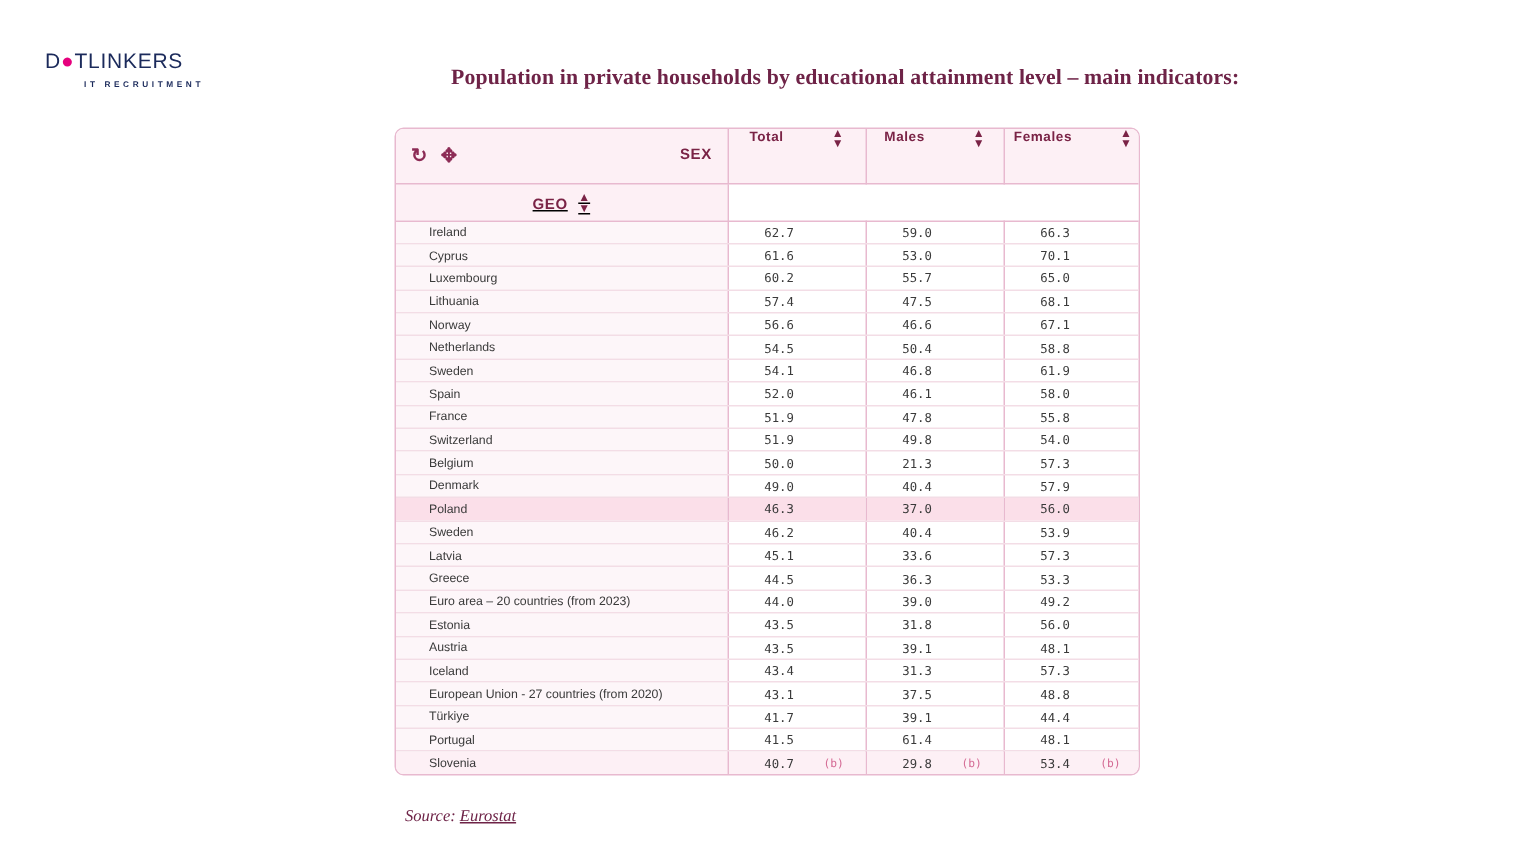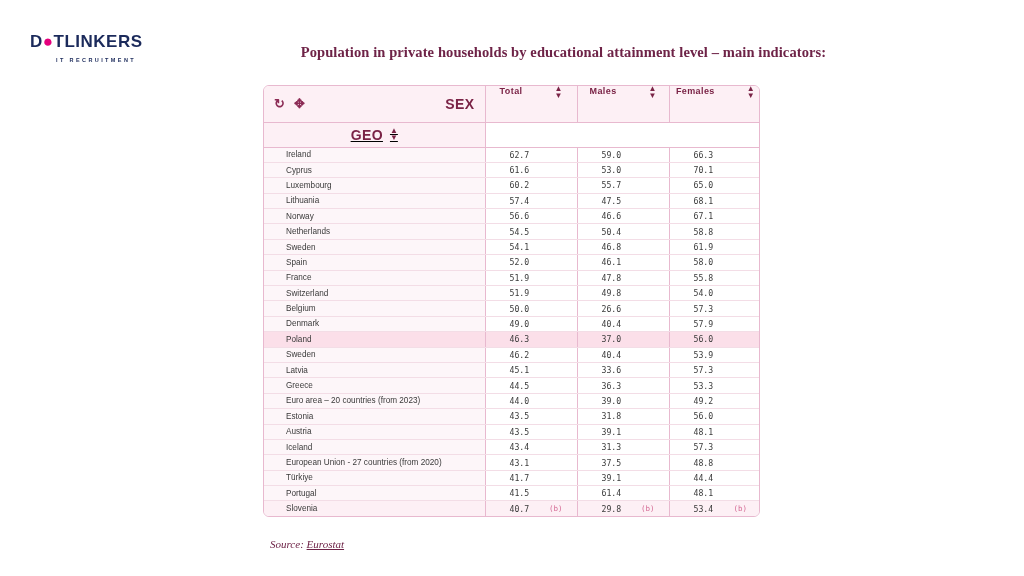--- a/index.html
+++ b/index.html
@@ -17,22 +17,22 @@
 
   
   .logo {
     position: absolute;
     left: 30px;
     top: 33px;
     width: 170px;
   }
   .logo-word {
     font-family: "Liberation Sans", sans-serif;
-    font-size: 17px;
-    font-weight: bold;
+    font-size: 14px;
+    font-weight: normal;
     letter-spacing: 0.5px;
     color: #1b2a5b;
     line-height: 1;
     white-space: nowrap;
   }
   .logo-word .pink {
     color: #e5007d;
   }
   .logo-sub {
     margin-top: 4px;
@@ -109,21 +109,21 @@
     align-items: center;
   }
   .icon-btn {
     color: #8c2b55;
     font-size: 13px;
     line-height: 1;
     cursor: pointer;
     display: inline-block;
   }
   .hdr-label {
-    font-size: 14px;
+    font-size: 10px;
     font-weight: bold;
     color: #7a2346;
     letter-spacing: 0.4px;
   }
   .hdr-measure {
     display: flex;
     align-items: flex-start;
     justify-content: center;
     gap: 32px;
     height: 100%;
@@ -349,21 +349,21 @@
         </tr>
         <tr class="data-row">
           <td class="geo-name">Switzerland</td>
           <td class="val"><span>51.9</span></td>
           <td class="val"><span>49.8</span></td>
           <td class="val"><span>54.0</span></td>
         </tr>
         <tr class="data-row">
           <td class="geo-name">Belgium</td>
           <td class="val"><span>50.0</span></td>
-          <td class="val"><span>26.6</span></td>
+          <td class="val"><span>21.3</span></td>
           <td class="val"><span>57.3</span></td>
         </tr>
         <tr class="data-row">
           <td class="geo-name">Denmark</td>
           <td class="val"><span>49.0</span></td>
           <td class="val"><span>40.4</span></td>
           <td class="val"><span>57.9</span></td>
         </tr>
         <tr class="data-row highlight">
           <td class="geo-name">Poland</td>

